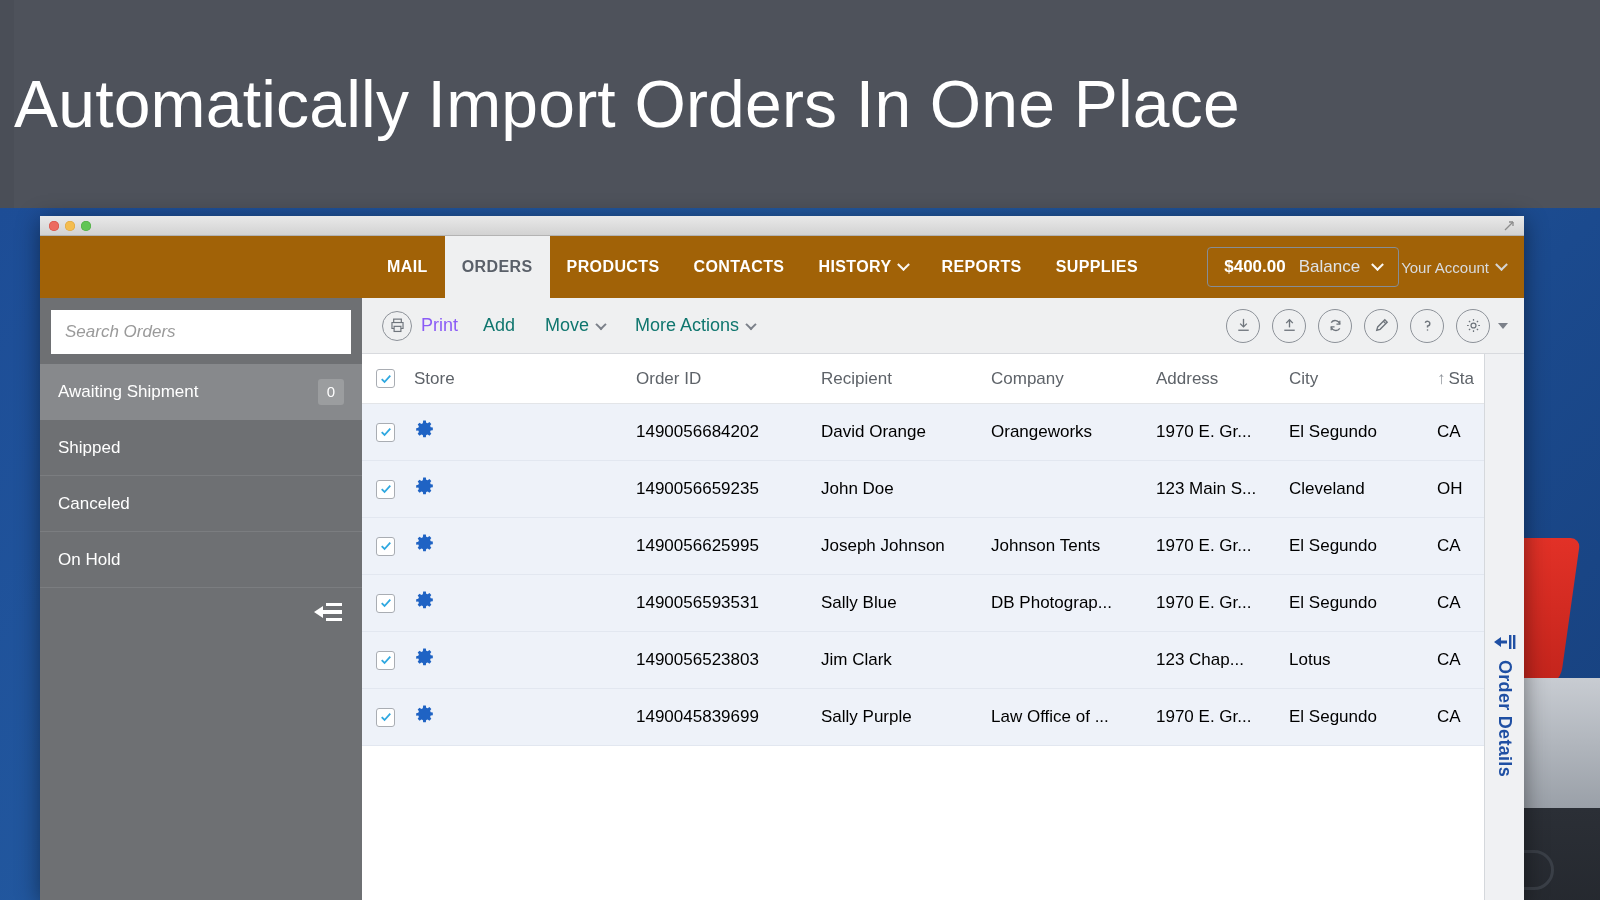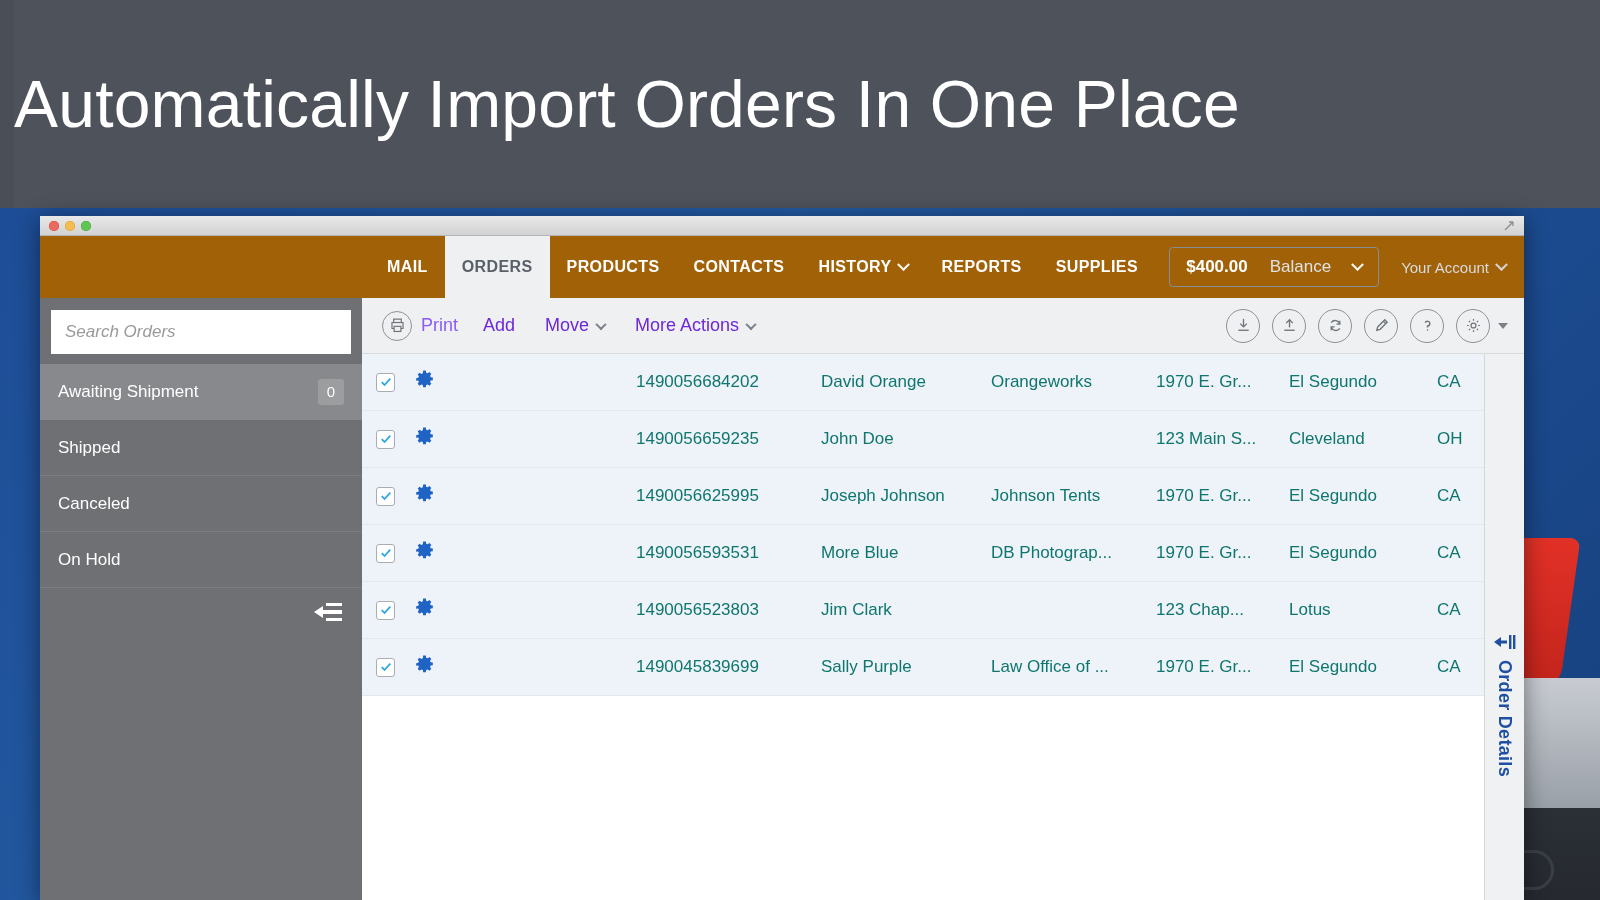--- a/index.html
+++ b/index.html
@@ -121,25 +121,25 @@
     transform: rotate(45deg) translate(-2px,-2px);
     opacity: 0.95;
   }
   .nav-right {
     margin-left: auto;
     display: flex; align-items: center;
     gap: 0px;
     padding-right: 12px;
   }
   .balance-box {
-    display: flex; align-items: center; gap: 22px;
+    display: flex; align-items: center; gap: 13px;
     border: 1px solid #868d96;
     border-radius: 4px;
     padding: 9px 16px;
-    margin-right: 22px;
+    margin-right: 2px;
     color: #ffffff;
     font-size: 17px;
     cursor: pointer;
   }
   .balance-amount { font-weight: 700; }
   .balance-label { font-weight: 400; color: #dfe2e5; }
   .account {
     display: flex; align-items: center; gap: 8px;
     color: #d8dbdf;
     font-size: 15px;
@@ -216,21 +216,21 @@
     width: 30px; height: 30px;
     border-radius: 50%;
     border: 1.6px solid #8d9299;
     display: flex; align-items: center; justify-content: center;
     color: #6f757c;
     flex-shrink: 0;
   }
   .tb-item {
     display: flex; align-items: center; gap: 8px;
     padding: 0 15px;
-    color: #6d28d9;
+    color: #0f766e;
     font-size: 18px;
     cursor: pointer;
     white-space: nowrap;
   }
   .tb-chev {
     display: inline-block;
     width: 8px; height: 8px;
     border-right: 2px solid #7b8089;
     border-bottom: 2px solid #7b8089;
     transform: rotate(45deg) translate(-1px,-1px);
@@ -245,21 +245,21 @@
     margin-left: -4px;
     cursor: pointer;
   }
 
   
   .table-area { flex: 1; overflow: hidden; background: #ffffff; position: relative; }
   .trow {
     display: flex; align-items: center;
     height: 57px;
     font-size: 17px;
-    color: #0f766e;
+    color: #000000;
     padding-left: 14px;
   }
   .thead {
     height: 50px;
     background: #ffffff;
     border-bottom: 1px solid #e3e5e8;
     color: #5e6369;
     font-weight: 400;
   }
   .tbody-row { background: #eef2f9; border-bottom: 1px solid #e2e7f0; }
@@ -471,20 +471,38 @@
               <circle cx="10" cy="10" r="2.6"></circle>
               <path d="M10 3.2 v1.8 M10 15 v1.8 M3.2 10 h1.8 M15 10 h1.8 M5.2 5.2 l1.3 1.3 M13.5 13.5 l1.3 1.3 M14.8 5.2 l-1.3 1.3 M6.5 13.5 l-1.3 1.3"></path>
             </svg>
           </span>
           <span class="tb-caret"></span>
         </div>
       </div>
 
       <div class="table-area">
 
+        <div class="trow thead">
+          <div class="cell c-check">
+            <span class="chk">
+              <svg viewBox="0 0 14 14" width="12" height="12" fill="none" stroke="#2fa8e0" stroke-width="2.1">
+                  <path d="M2 7.2 L5.3 10.5 L12 3"></path>
+                </svg>
+            </span>
+          </div>
+          <div class="cell c-store">Store</div>
+          <div class="cell c-order">Order ID</div>
+          <div class="cell c-recip">Recipient</div>
+          <div class="cell c-comp">Company</div>
+          <div class="cell c-addr">Address</div>
+          <div class="cell c-city">City</div>
+          <div class="cell c-state">
+            <span class="sort-arrow">↑</span><span>Sta</span>
+          </div>
+        </div>
 
         <div class="trow tbody-row">
           <div class="cell c-check">
             <span class="chk">
               <svg viewBox="0 0 14 14" width="12" height="12" fill="none" stroke="#2fa8e0" stroke-width="2.1">
                   <path d="M2 7.2 L5.3 10.5 L12 3"></path>
                 </svg>
             </span>
           </div>
           <div class="cell c-store">
@@ -561,21 +579,21 @@
           </div>
           <div class="cell c-store">
             <span class="gear-blue">
               <svg viewBox="0 0 22 22" width="21" height="21" fill="currentColor">
                 <path d="M11 7.2a3.8 3.8 0 1 0 0 7.6 3.8 3.8 0 0 0 0-7.6zm0 5.6a1.8 1.8 0 1 1 0-3.6 1.8 1.8 0 0 1 0 3.6z"></path>
                 <path d="M9.6 1.6h2.8l.35 2.2 1.6.67 1.8-1.3 2 2-1.3 1.8.67 1.6 2.2.35v2.8l-2.2.35-.67 1.6 1.3 1.8-2 2-1.8-1.3-1.6.67-.35 2.2H9.6l-.35-2.2-1.6-.67-1.8 1.3-2-2 1.3-1.8-.67-1.6L2.28 12.4V9.6l2.2-.35.67-1.6-1.3-1.8 2-2 1.8 1.3 1.6-.67z"></path>
               </svg>
             </span>
           </div>
           <div class="cell c-order">1490056593531</div>
-          <div class="cell c-recip">More Blue</div>
+          <div class="cell c-recip">Sally Blue</div>
           <div class="cell c-comp">DB Photograp...</div>
           <div class="cell c-addr">1970 E. Gr...</div>
           <div class="cell c-city">El Segundo</div>
           <div class="cell c-state">CA</div>
         </div>
 
         <div class="trow tbody-row">
           <div class="cell c-check">
             <span class="chk">
               <svg viewBox="0 0 14 14" width="12" height="12" fill="none" stroke="#2fa8e0" stroke-width="2.1">

